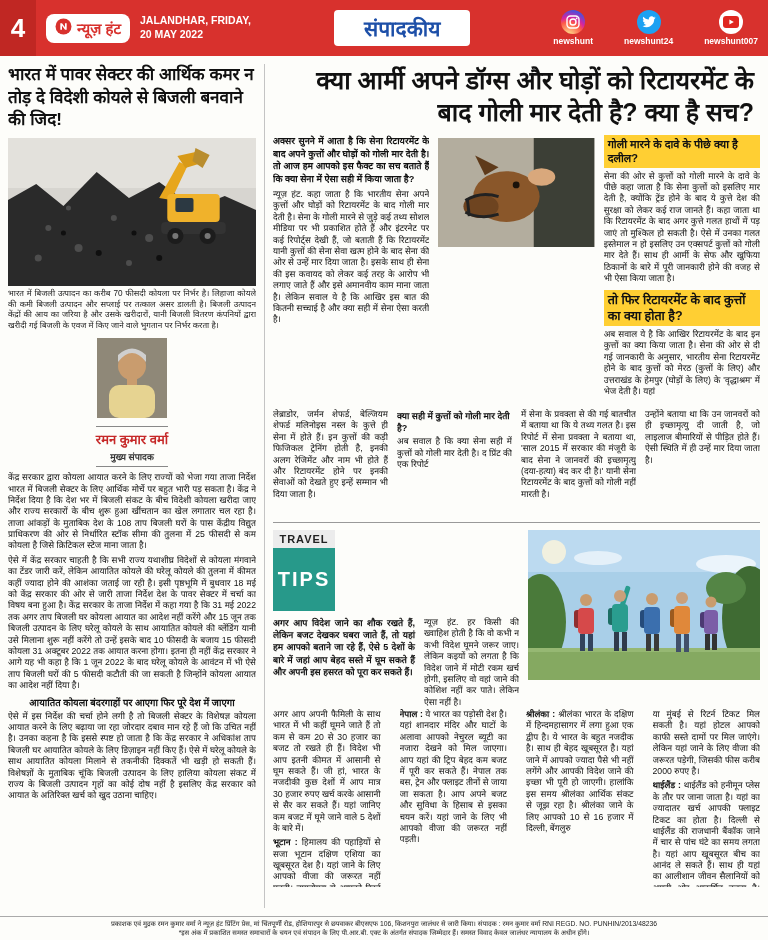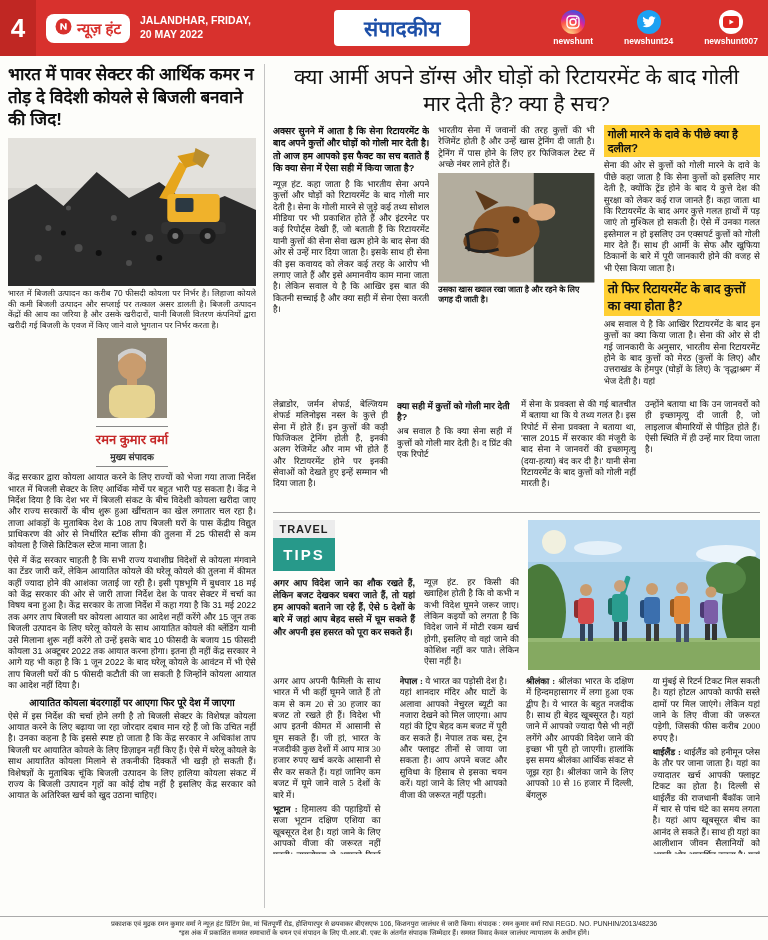--- a/index.html
+++ b/index.html
@@ -39,47 +39,47 @@
   .author-photo { width:70px; height:80px; flex:none; }
   .author-photo svg { display:block; }
   .author-meta { flex:1; text-align:center; }
   .author-name { color:#c62828; font-weight:700; font-size:13px; border-top:1px solid #888; padding-top:3px; }
   .author-title { font-size:9px; font-weight:700; color:#333; border-bottom:1px solid #888; padding-bottom:3px; margin-top:2px; }
   .body-text { font-size:8.7px; line-height:1.31; text-align:justify; }
   .body-text + .body-text { margin-top:3px; }
   .left-subhead { font-size:9.6px; font-weight:700; margin:4px 0 2px; text-align:center; }
 
   
-  .army-headline { text-align:center; font-weight:400; font-size:21px; line-height:1.28; margin:0 6px 7px; }
+  .army-headline { text-align:right; font-weight:700; font-size:25px; line-height:1.28; margin:0 6px 7px; }
   .army-top { display:flex; gap:9px; height:268px; overflow:hidden; }
   .army-col { flex:1; min-width:0; overflow:hidden; }
   .army-intro { font-weight:700; font-size:9.2px; line-height:1.36; text-align:justify; margin-bottom:4px; }
   .dog-fig { margin:3px 0 2px; }
   .dog-fig svg { display:block; width:100%; }
   .dog-caption { font-size:8px; font-weight:700; line-height:1.25; }
   .yellow-head { background:#ffcf33; font-weight:700; font-size:11px; line-height:1.3; padding:2px 4px; margin-bottom:3px; }
   .yellow-head.big { font-size:12.5px; margin-top:5px; }
   .army-bottom { display:flex; gap:9px; height:106px; overflow:hidden; margin-top:6px; }
   .q-head { font-weight:700; font-size:9px; margin:2px 0; line-height:1.3; }
 
   
   .travel { border-top:1.5px solid #999; margin-top:7px; padding-top:7px; flex:1; overflow:hidden; }
   .travel-main { display:flex; gap:9px; }
   .travel-left { flex:1; min-width:0; }
   .travel-headrow { display:flex; gap:9px; }
   .badge { width:62px; flex:none; }
   .badge-top { background:#ececec; color:#222; text-align:center; font-weight:700; font-size:11px; padding:3px 0; letter-spacing:1px; }
-  .badge-bot { background:#27998a; color:#fff; text-align:center; font-weight:700; font-size:15px; padding:8px 0; letter-spacing:2px; }
+  .badge-bot { background:#27998a; color:#fff; text-align:center; font-weight:700; font-size:20px; padding:20px 0; letter-spacing:2px; }
   .travel-headline { font-size:18.5px; font-weight:700; line-height:1.3; }
   .travel-row2 { display:flex; gap:9px; margin-top:6px; height:92px; overflow:hidden; }
   .travel-intro { width:142px; flex:none; font-weight:700; font-size:9px; line-height:1.36; text-align:justify; }
   .travel-open { flex:1; min-width:0; overflow:hidden; }
   .travel-img { width:232px; flex:none; }
   .travel-img svg { display:block; }
-  .travel-cols { display:flex; gap:19px; margin-top:6px; height:178px; overflow:hidden;font-family:Liberation Serif, serif; }
+  .travel-cols { display:flex; gap:19px; height:178px; overflow:hidden; }
   .tcol { flex:1; min-width:0; overflow:hidden; }
   .seg { font-size:8.7px; line-height:1.31; text-align:justify; margin-bottom:3px; }
   .seg b { font-weight:700; }
 
   
   .footer { flex:none; border-top:1px solid #aaa; padding:2px 6px 3px; text-align:center;
             font-size:6.8px; line-height:1.35; color:#222; }
 </style>
 </head>
 <body>
@@ -201,36 +201,34 @@
     <div class="col-right">
 
       <section>
         <h1 class="army-headline">क्या आर्मी अपने डॉग्स और घोड़ों को रिटायरमेंट के बाद गोली मार देती है? क्या है सच?</h1>
         <div class="army-top">
           <div class="army-col">
             <p class="army-intro">अक्सर सुनने में आता है कि सेना रिटायरमेंट के बाद अपने कुत्तों और घोड़ों को गोली मार देती है। तो आज हम आपको इस फैक्ट का सच बताते हैं कि क्या सेना में ऐसा सही में किया जाता है?</p>
             <p class="body-text">न्यूज़ हंट. कहा जाता है कि भारतीय सेना अपने कुत्तों और घोड़ों को रिटायरमेंट के बाद गोली मार देती है। सेना के गोली मारने से जुड़े कई तथ्य सोशल मीडिया पर भी प्रकाशित होते हैं और इंटरनेट पर कई रिपोर्ट्स देखी हैं, जो बताती हैं कि रिटायरमेंट यानी कुत्तों की सेना सेवा खत्म होने के बाद सेना की ओर से उन्हें मार दिया जाता है। इसके साथ ही सेना की इस कवायद को लेकर कई तरह के आरोप भी लगाए जाते हैं और इसे अमानवीय काम माना जाता है। लेकिन सवाल ये है कि आखिर इस बात की कितनी सच्चाई है और क्या सही में सेना ऐसा करती है।</p>
           </div>
           <div class="army-col">
-            <p class="body-text">भारतीय सेना में जवानों की तरह कुत्तों की भी रेजिमेंट होती है और उन्हें खास ट्रेनिंग दी जाती है। ट्रेनिंग में पास होने के लिए हर फिजिकल टेस्ट में अच्छे नंबर लाने होते हैं।</p>
             <div class="dog-fig">
               <svg viewBox="0 0 160 112" preserveAspectRatio="none">
                 <rect width="160" height="112" fill="#b3ad9e"></rect>
                 <rect x="98" width="62" height="112" fill="#3c3f36"></rect>
                 <ellipse cx="70" cy="60" rx="34" ry="26" fill="#8a572a"></ellipse>
                 <path d="M48 38 L38 18 L62 30 Z" fill="#5e3a1a"></path>
                 <ellipse cx="44" cy="70" rx="18" ry="12" fill="#6e4420"></ellipse>
                 <path d="M28 64 Q44 54 62 60" stroke="#222" stroke-width="3" fill="none"></path>
                 <path d="M28 76 Q44 84 62 78" stroke="#222" stroke-width="3" fill="none"></path>
                 <path d="M30 62 L32 80" stroke="#222" stroke-width="3"></path>
                 <circle cx="80" cy="48" r="3.5" fill="#1a120a"></circle>
                 <ellipse cx="106" cy="40" rx="14" ry="9" fill="#d9a87c"></ellipse>
               </svg>
             </div>
-            <div class="dog-caption">उसका खास ख्याल रखा जाता है और रहने के लिए जगह दी जाती है।</div>
           </div>
           <div class="army-col">
             <div class="yellow-head">गोली मारने के दावे के पीछे क्या है दलील?</div>
             <p class="body-text">सेना की ओर से कुत्तों को गोली मारने के दावे के पीछे कहा जाता है कि सेना कुत्तों को इसलिए मार देती है, क्योंकि ट्रेंड होने के बाद ये कुत्ते देश की सुरक्षा को लेकर कई राज जानते हैं। कहा जाता था कि रिटायरमेंट के बाद अगर कुत्ते गलत हाथों में पड़ जाएं तो मुश्किल हो सकती है। ऐसे में उनका गलत इस्तेमाल न हो इसलिए उन एक्सपर्ट कुत्तों को गोली मार देते हैं। साथ ही आर्मी के सेफ और खुफिया ठिकानों के बारे में पूरी जानकारी होने की वजह से भी ऐसा किया जाता है।</p>
             <div class="yellow-head big">तो फिर रिटायरमेंट के बाद कुत्तों का क्या होता है?</div>
             <p class="body-text">अब सवाल ये है कि आखिर रिटायरमेंट के बाद इन कुत्तों का क्या किया जाता है। सेना की ओर से दी गई जानकारी के अनुसार, भारतीय सेना रिटायरमेंट होने के बाद कुत्तों को मेरठ (कुत्तों के लिए) और उत्तराखंड के हेमपुर (घोड़ों के लिए) के 'वृद्धाश्रम' में भेज देती है। यहां</p>
           </div>
         </div>
 
         <div class="army-bottom">

